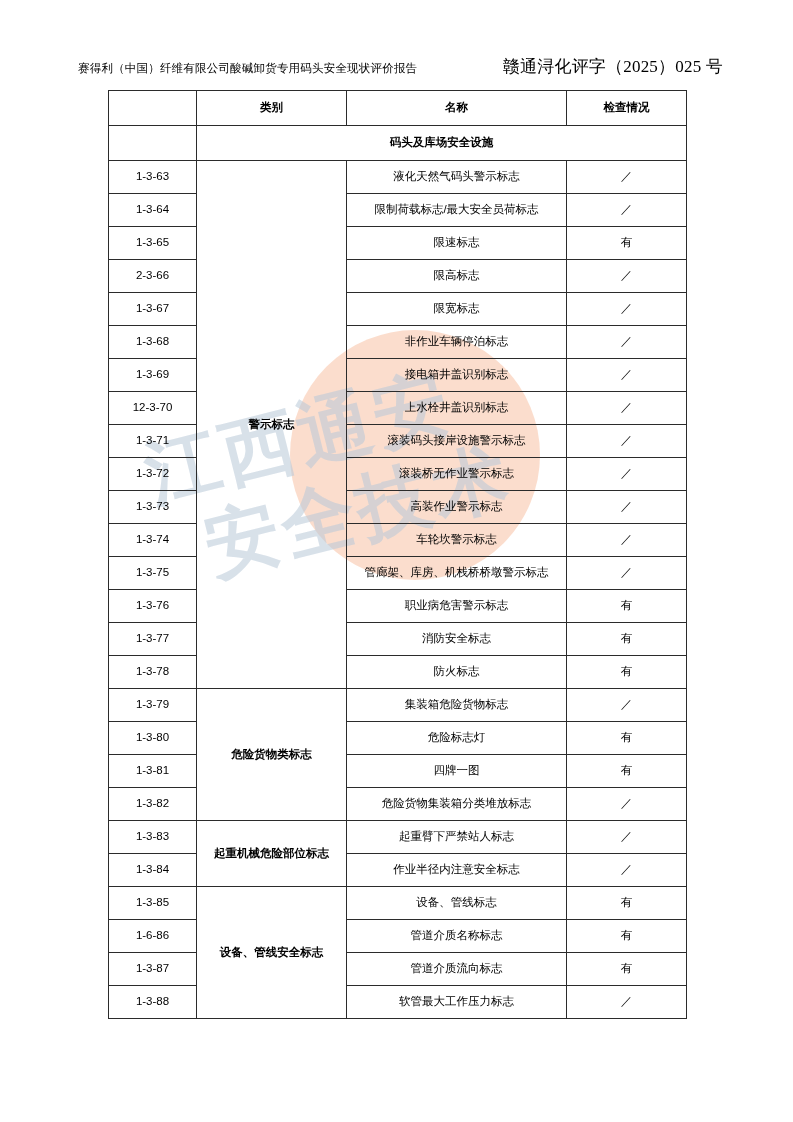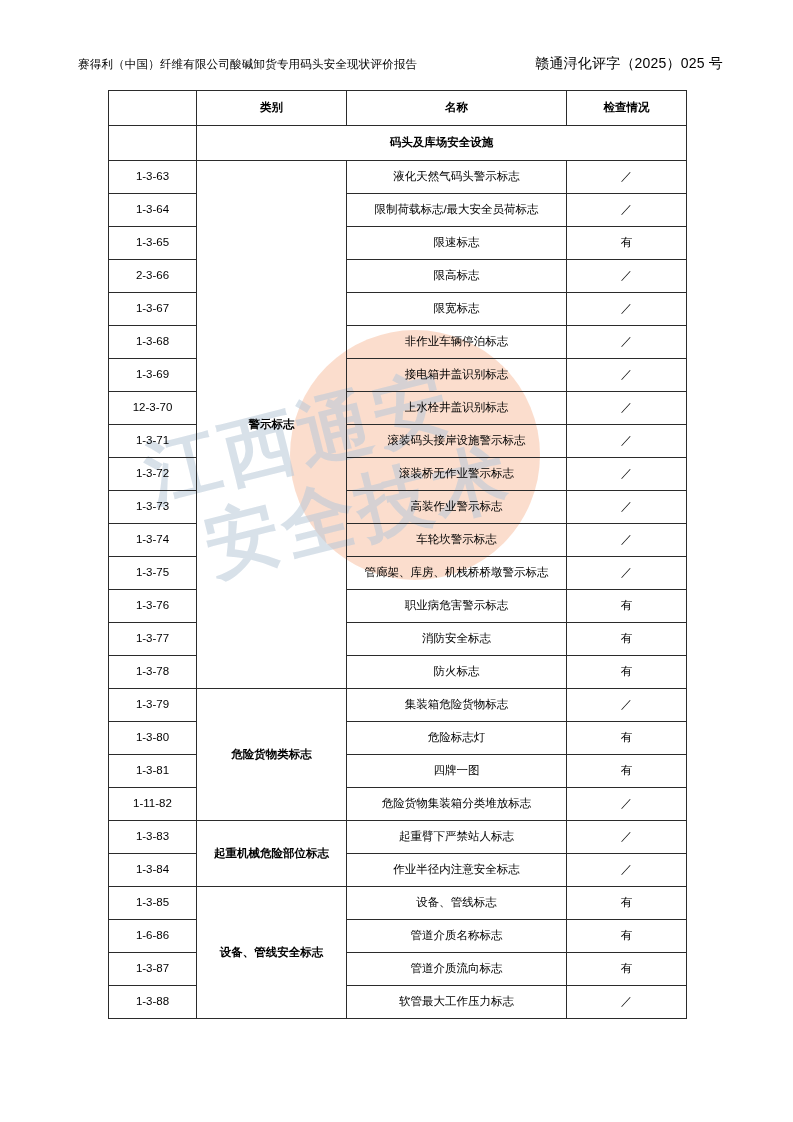--- a/index.html
+++ b/index.html
@@ -30,21 +30,21 @@
     display: flex;
     justify-content: space-between;
     align-items: baseline;
     font-size: 11.5px;
     color: #000;
     letter-spacing: 0.2px;
     white-space: nowrap;
     margin-left: 8px;
   }
   .header-left { font-size: 11.5px; }
-  .header-right { font-size: 14px; }
+  .header-right { font-size: 17px; font-family: Liberation Serif, serif; }
 
   
   .watermark {
     position: absolute;
     left: 0; top: 0;
     width: 793px; height: 1122px;
     pointer-events: none;
     z-index: 5;
   }
   .wm-circle {
@@ -262,21 +262,21 @@
           <td class="code-cell">1-3-80</td>
           <td class="name-cell">危险标志灯</td>
           <td class="chk-cell">有</td>
         </tr>
         <tr>
           <td class="code-cell">1-3-81</td>
           <td class="name-cell">四牌一图</td>
           <td class="chk-cell">有</td>
         </tr>
         <tr>
-          <td class="code-cell">1-11-82</td>
+          <td class="code-cell">1-3-82</td>
           <td class="name-cell">危险货物集装箱分类堆放标志</td>
           <td class="chk-cell slash">／</td>
         </tr>
 
         <tr>
           <td class="code-cell">1-3-83</td>
           <td class="cat-cell" rowspan="2">起重机械危险部位标志</td>
           <td class="name-cell">起重臂下严禁站人标志</td>
           <td class="chk-cell slash">／</td>
         </tr>

